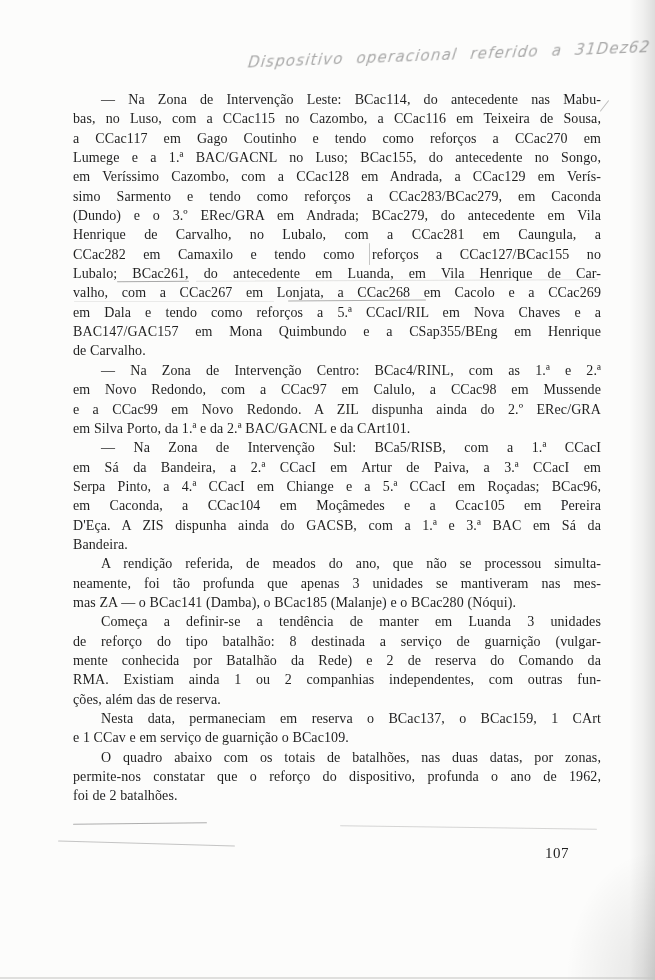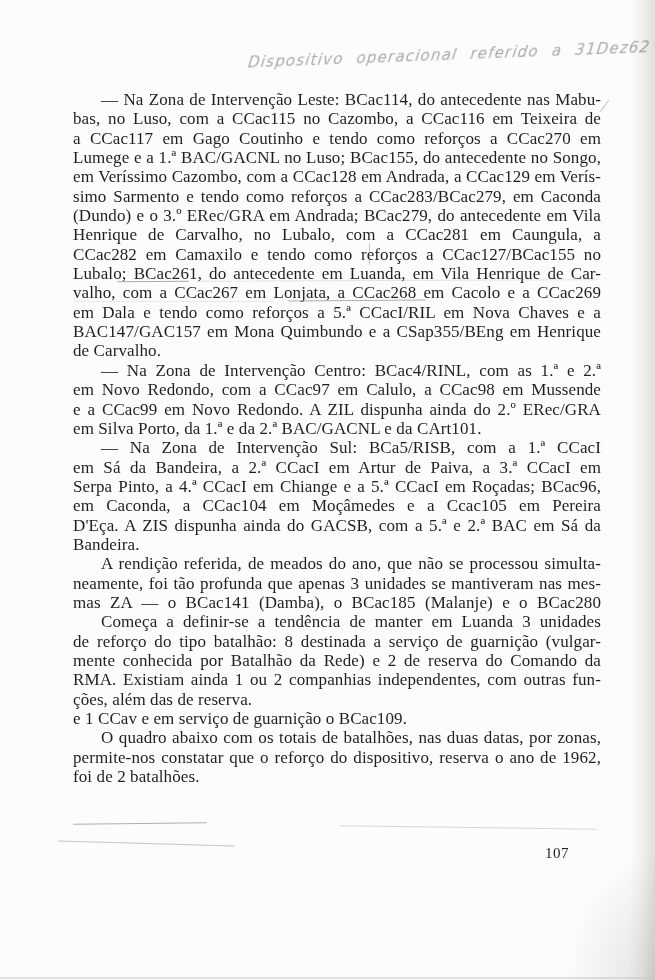--- a/index.html
+++ b/index.html
@@ -40,21 +40,21 @@
     opacity:.75;
     letter-spacing:1.2px;
     word-spacing:7px;
     transform:rotate(-2.2deg) skewX(-10deg);
     filter:blur(.3px);
     white-space:nowrap;
   }
   
   .text-block{
     position:absolute;left:73px;top:90px;width:528px;
-    font-size:17px;
+    font-size:14px;
     color:var(--ink,#1f1f1f);
     letter-spacing:.1px;
   }
   .para{margin:0;}
   .line{
     line-height:19.35px;height:19.35px;overflow:hidden;
     text-align:justify;text-align-last:justify;
     white-space:normal;
   }
   .line.first{padding-left:28px;}
@@ -97,41 +97,42 @@
         <div class="line first">— Na Zona de Intervenção Centro: BCac4/RINL, com as 1.ª e 2.ª</div>
         <div class="line">em Novo Redondo, com a CCac97 em Calulo, a CCac98 em Mussende</div>
         <div class="line">e a CCac99 em Novo Redondo. A ZIL dispunha ainda do 2.º ERec/GRA</div>
         <div class="line last">em Silva Porto, da 1.ª e da 2.ª BAC/GACNL e da CArt101.</div>
       </div>
       <div class="para">
         <div class="line first">— Na Zona de Intervenção Sul: BCa5/RISB, com a 1.ª CCacI</div>
         <div class="line">em Sá da Bandeira, a 2.ª CCacI em Artur de Paiva, a 3.ª CCacI em</div>
         <div class="line">Serpa Pinto, a 4.ª CCacI em Chiange e a 5.ª CCacI em Roçadas; BCac96,</div>
         <div class="line">em Caconda, a CCac104 em Moçâmedes e a Ccac105 em Pereira</div>
-        <div class="line">D'Eça. A ZIS dispunha ainda do GACSB, com a 5.ª e 2.ª BAC em Sá da</div>
+        <div class="line">D'Eça. A ZIS dispunha ainda do GACSB, com a 1.ª e 3.ª BAC em Sá da</div>
         <div class="line last">Bandeira.</div>
       </div>
       <div class="para">
         <div class="line first">A rendição referida, de meados do ano, que não se processou simulta-</div>
         <div class="line">neamente, foi tão profunda que apenas 3 unidades se mantiveram nas mes-</div>
         <div class="line last">mas ZA — o BCac141 (Damba), o BCac185 (Malanje) e o BCac280 (Nóqui).</div>
       </div>
       <div class="para">
         <div class="line first">Começa a definir-se a tendência de manter em Luanda 3 unidades</div>
         <div class="line">de reforço do tipo batalhão: 8 destinada a serviço de guarnição (vulgar-</div>
         <div class="line">mente conhecida por Batalhão da Rede) e 2 de reserva do Comando da</div>
         <div class="line">RMA. Existiam ainda 1 ou 2 companhias independentes, com outras fun-</div>
         <div class="line last">ções, além das de reserva.</div>
       </div>
       <div class="para">
+        <div class="line first">Nesta data, permaneciam em reserva o BCac137, o BCac159, 1 CArt</div>
         <div class="line last">e 1 CCav e em serviço de guarnição o BCac109.</div>
       </div>
       <div class="para">
         <div class="line first">O quadro abaixo com os totais de batalhões, nas duas datas, por zonas,</div>
-        <div class="line">permite-nos constatar que o reforço do dispositivo, reserva o ano de 1962,</div>
+        <div class="line">permite-nos constatar que o reforço do dispositivo, profunda o ano de 1962,</div>
         <div class="line last">foi de 2 batalhões.</div>
       </div>
     </div>
 
   <div class="page-number">107</div>
 
   <div class="pmark pm-h" style="left:117px;top:281px;width:72px;opacity:.75;transform:rotate(-.4deg);"></div>
   <div class="pmark pm-h" style="left:196px;top:280px;width:402px;opacity:.22;transform:rotate(-.2deg);"></div>
   <div class="pmark pm-h" style="left:288px;top:300px;width:138px;opacity:.7;transform:rotate(-.5deg);"></div>
   <div class="pmark pm-h" style="left:74px;top:301px;width:200px;opacity:.16;"></div>

